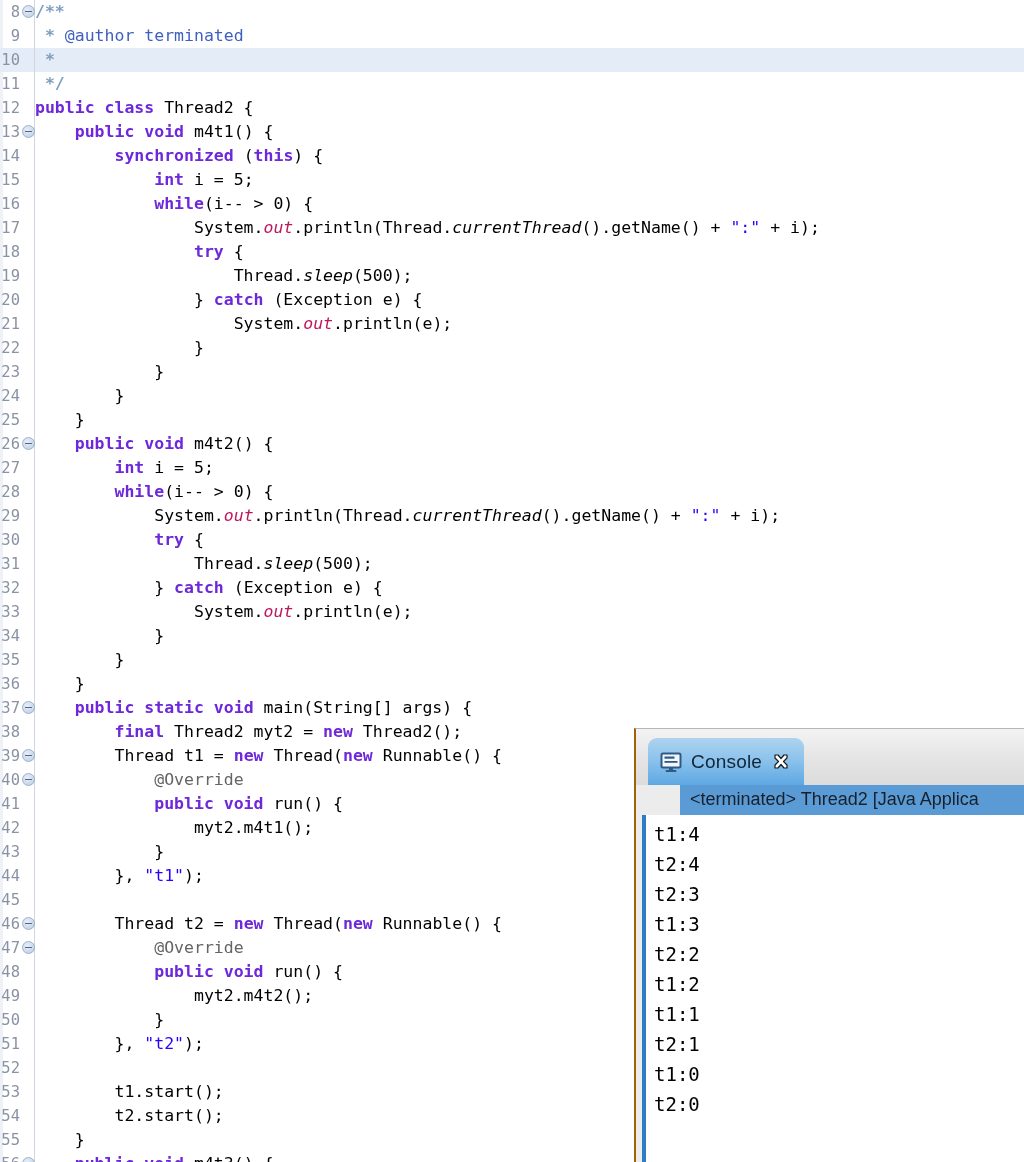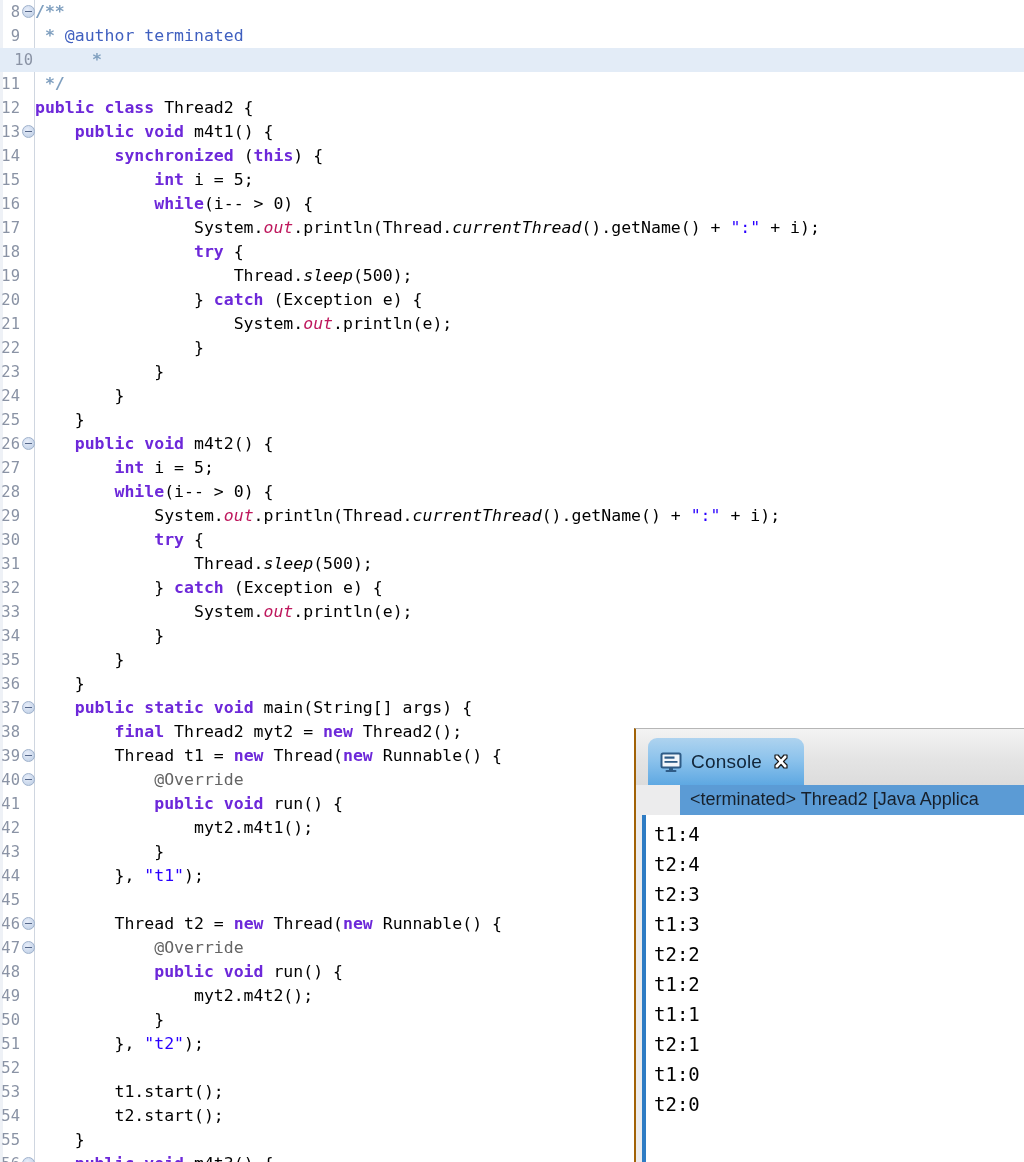--- a/index.html
+++ b/index.html
@@ -59,21 +59,20 @@
     position: relative;
     height: 24px;
     line-height: 24px;
     white-space: pre;
     font-family: "DejaVu Sans Mono", monospace;
     font-size: 16.5px;
     color: #000000;
   }
   .line.highlight {
     background: #e3ecf7;
-    padding-left: 47px;
   }
 
   .lnum {
     position: absolute;
     right: 14px;
     width: 34px;
     text-align: right;
     height: 24px;
     line-height: 24px;
     font-family: "DejaVu Sans Mono", monospace;

